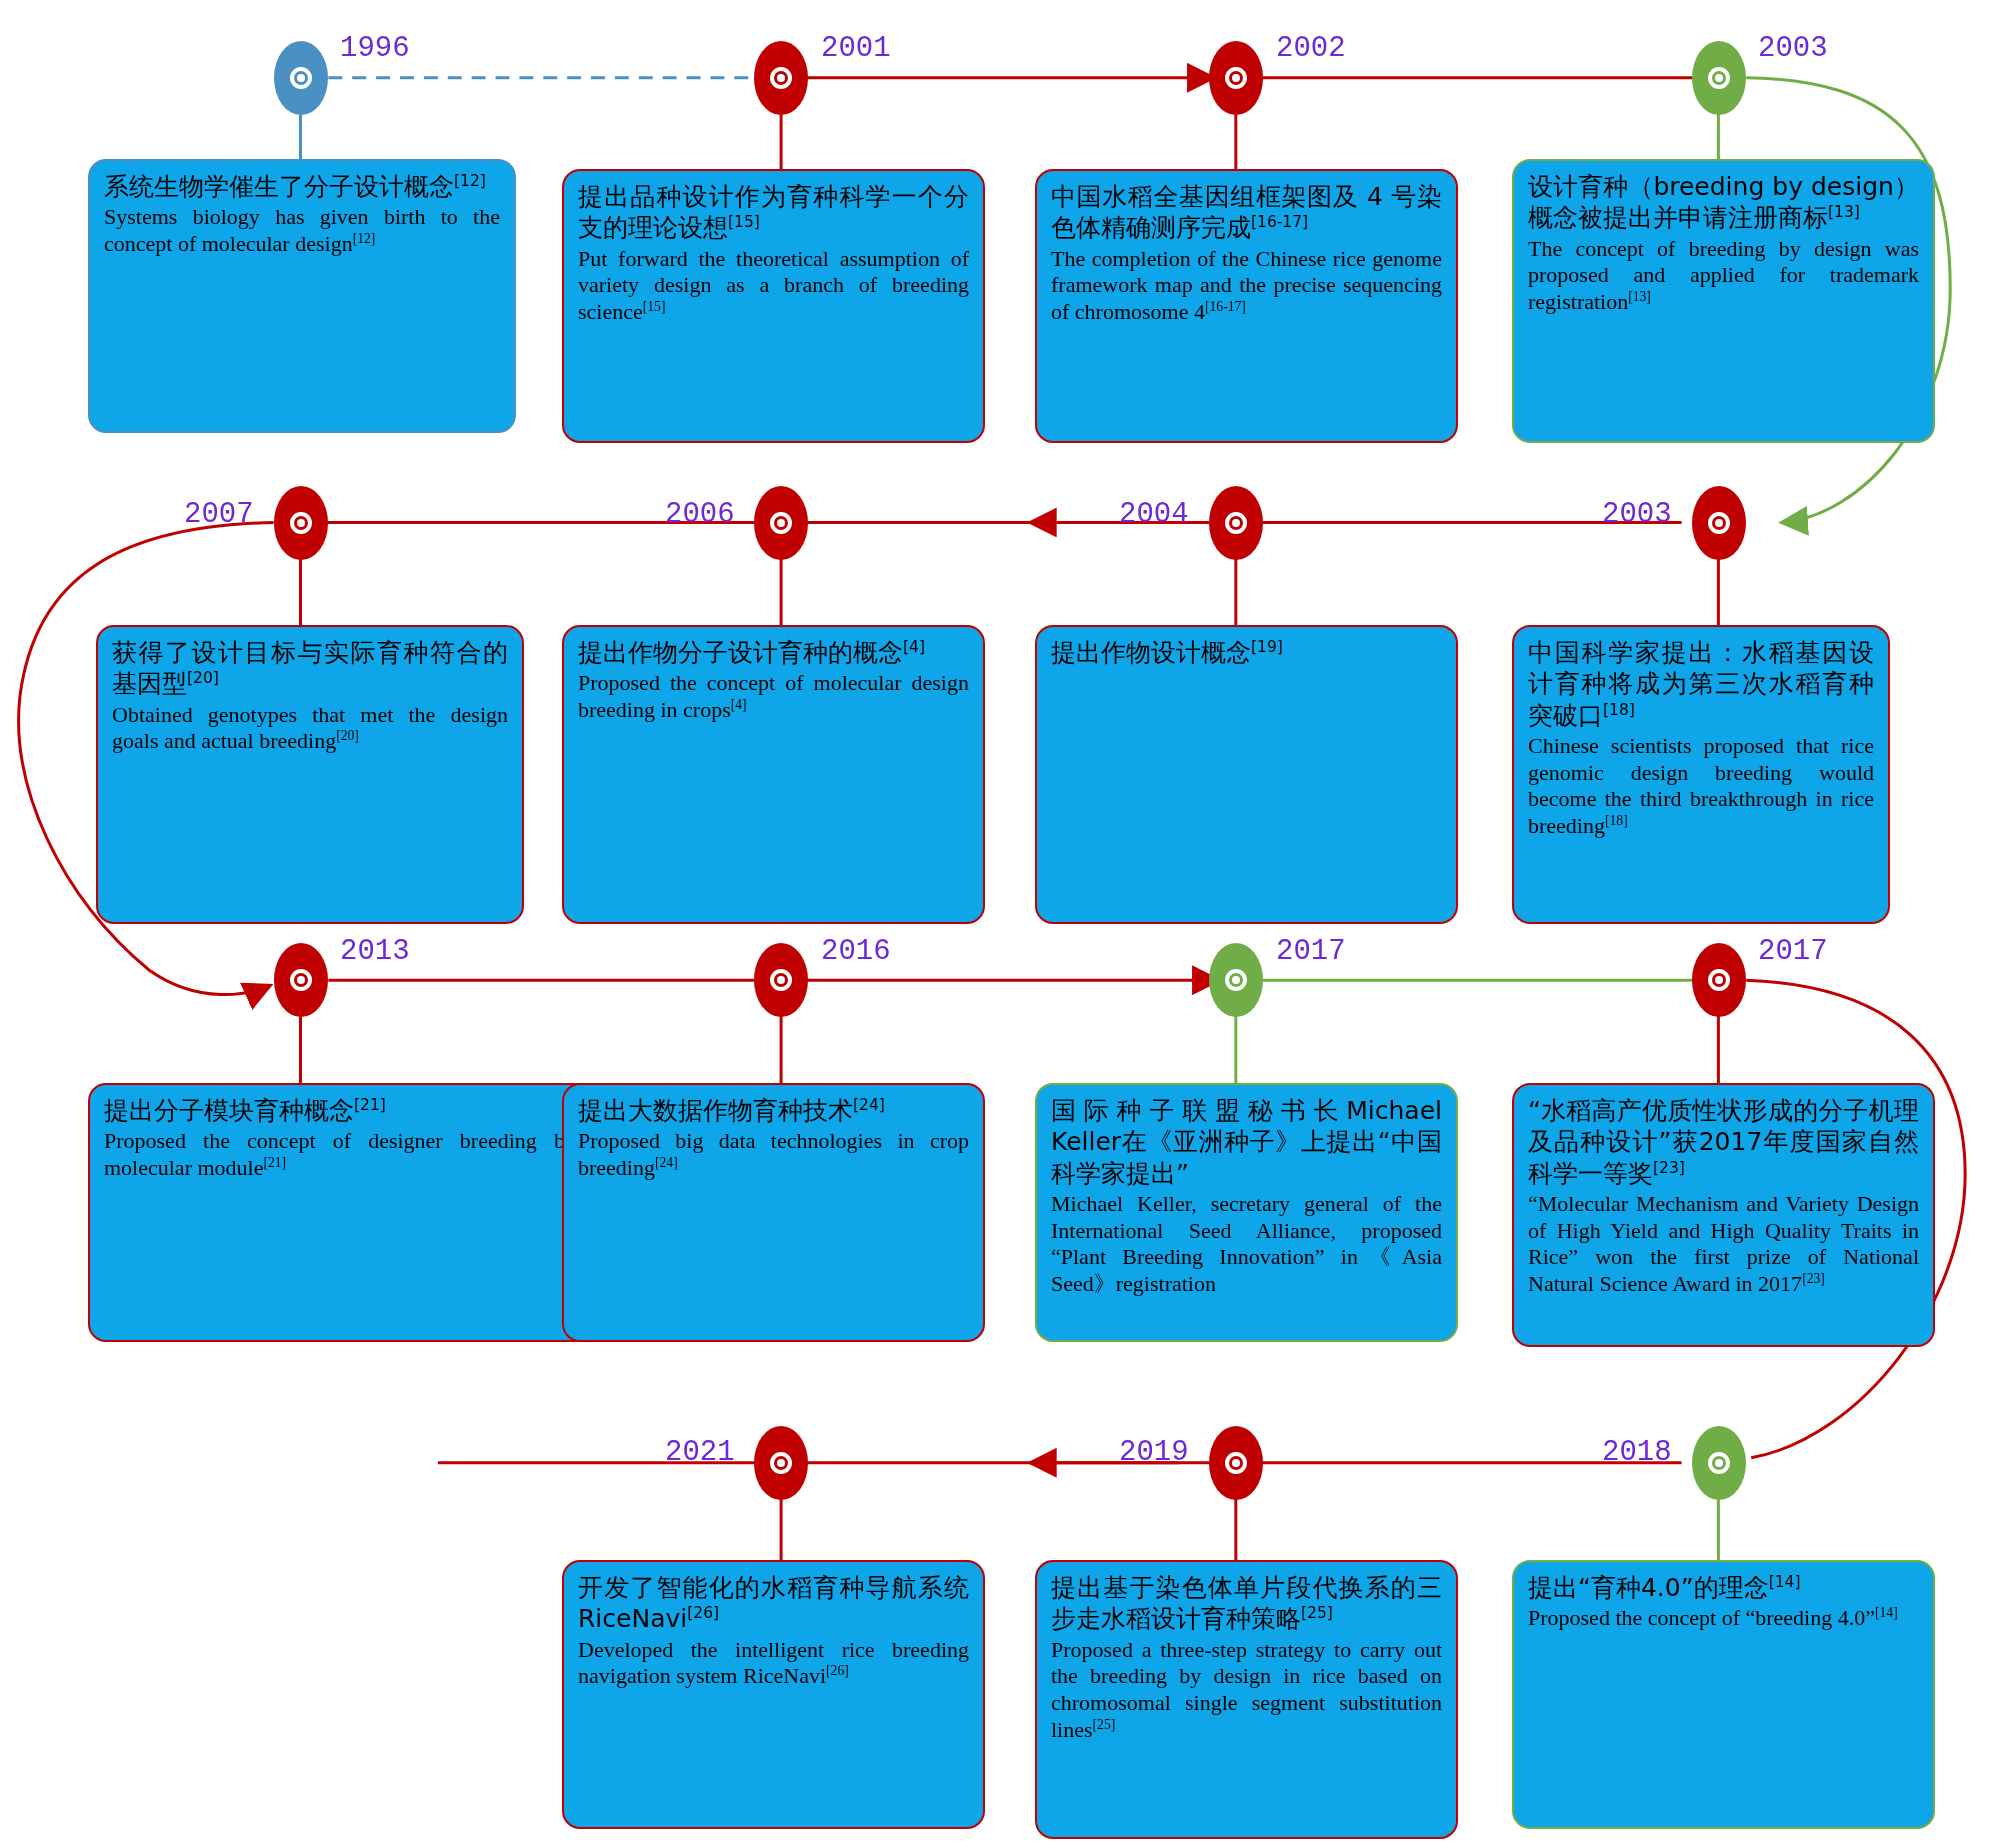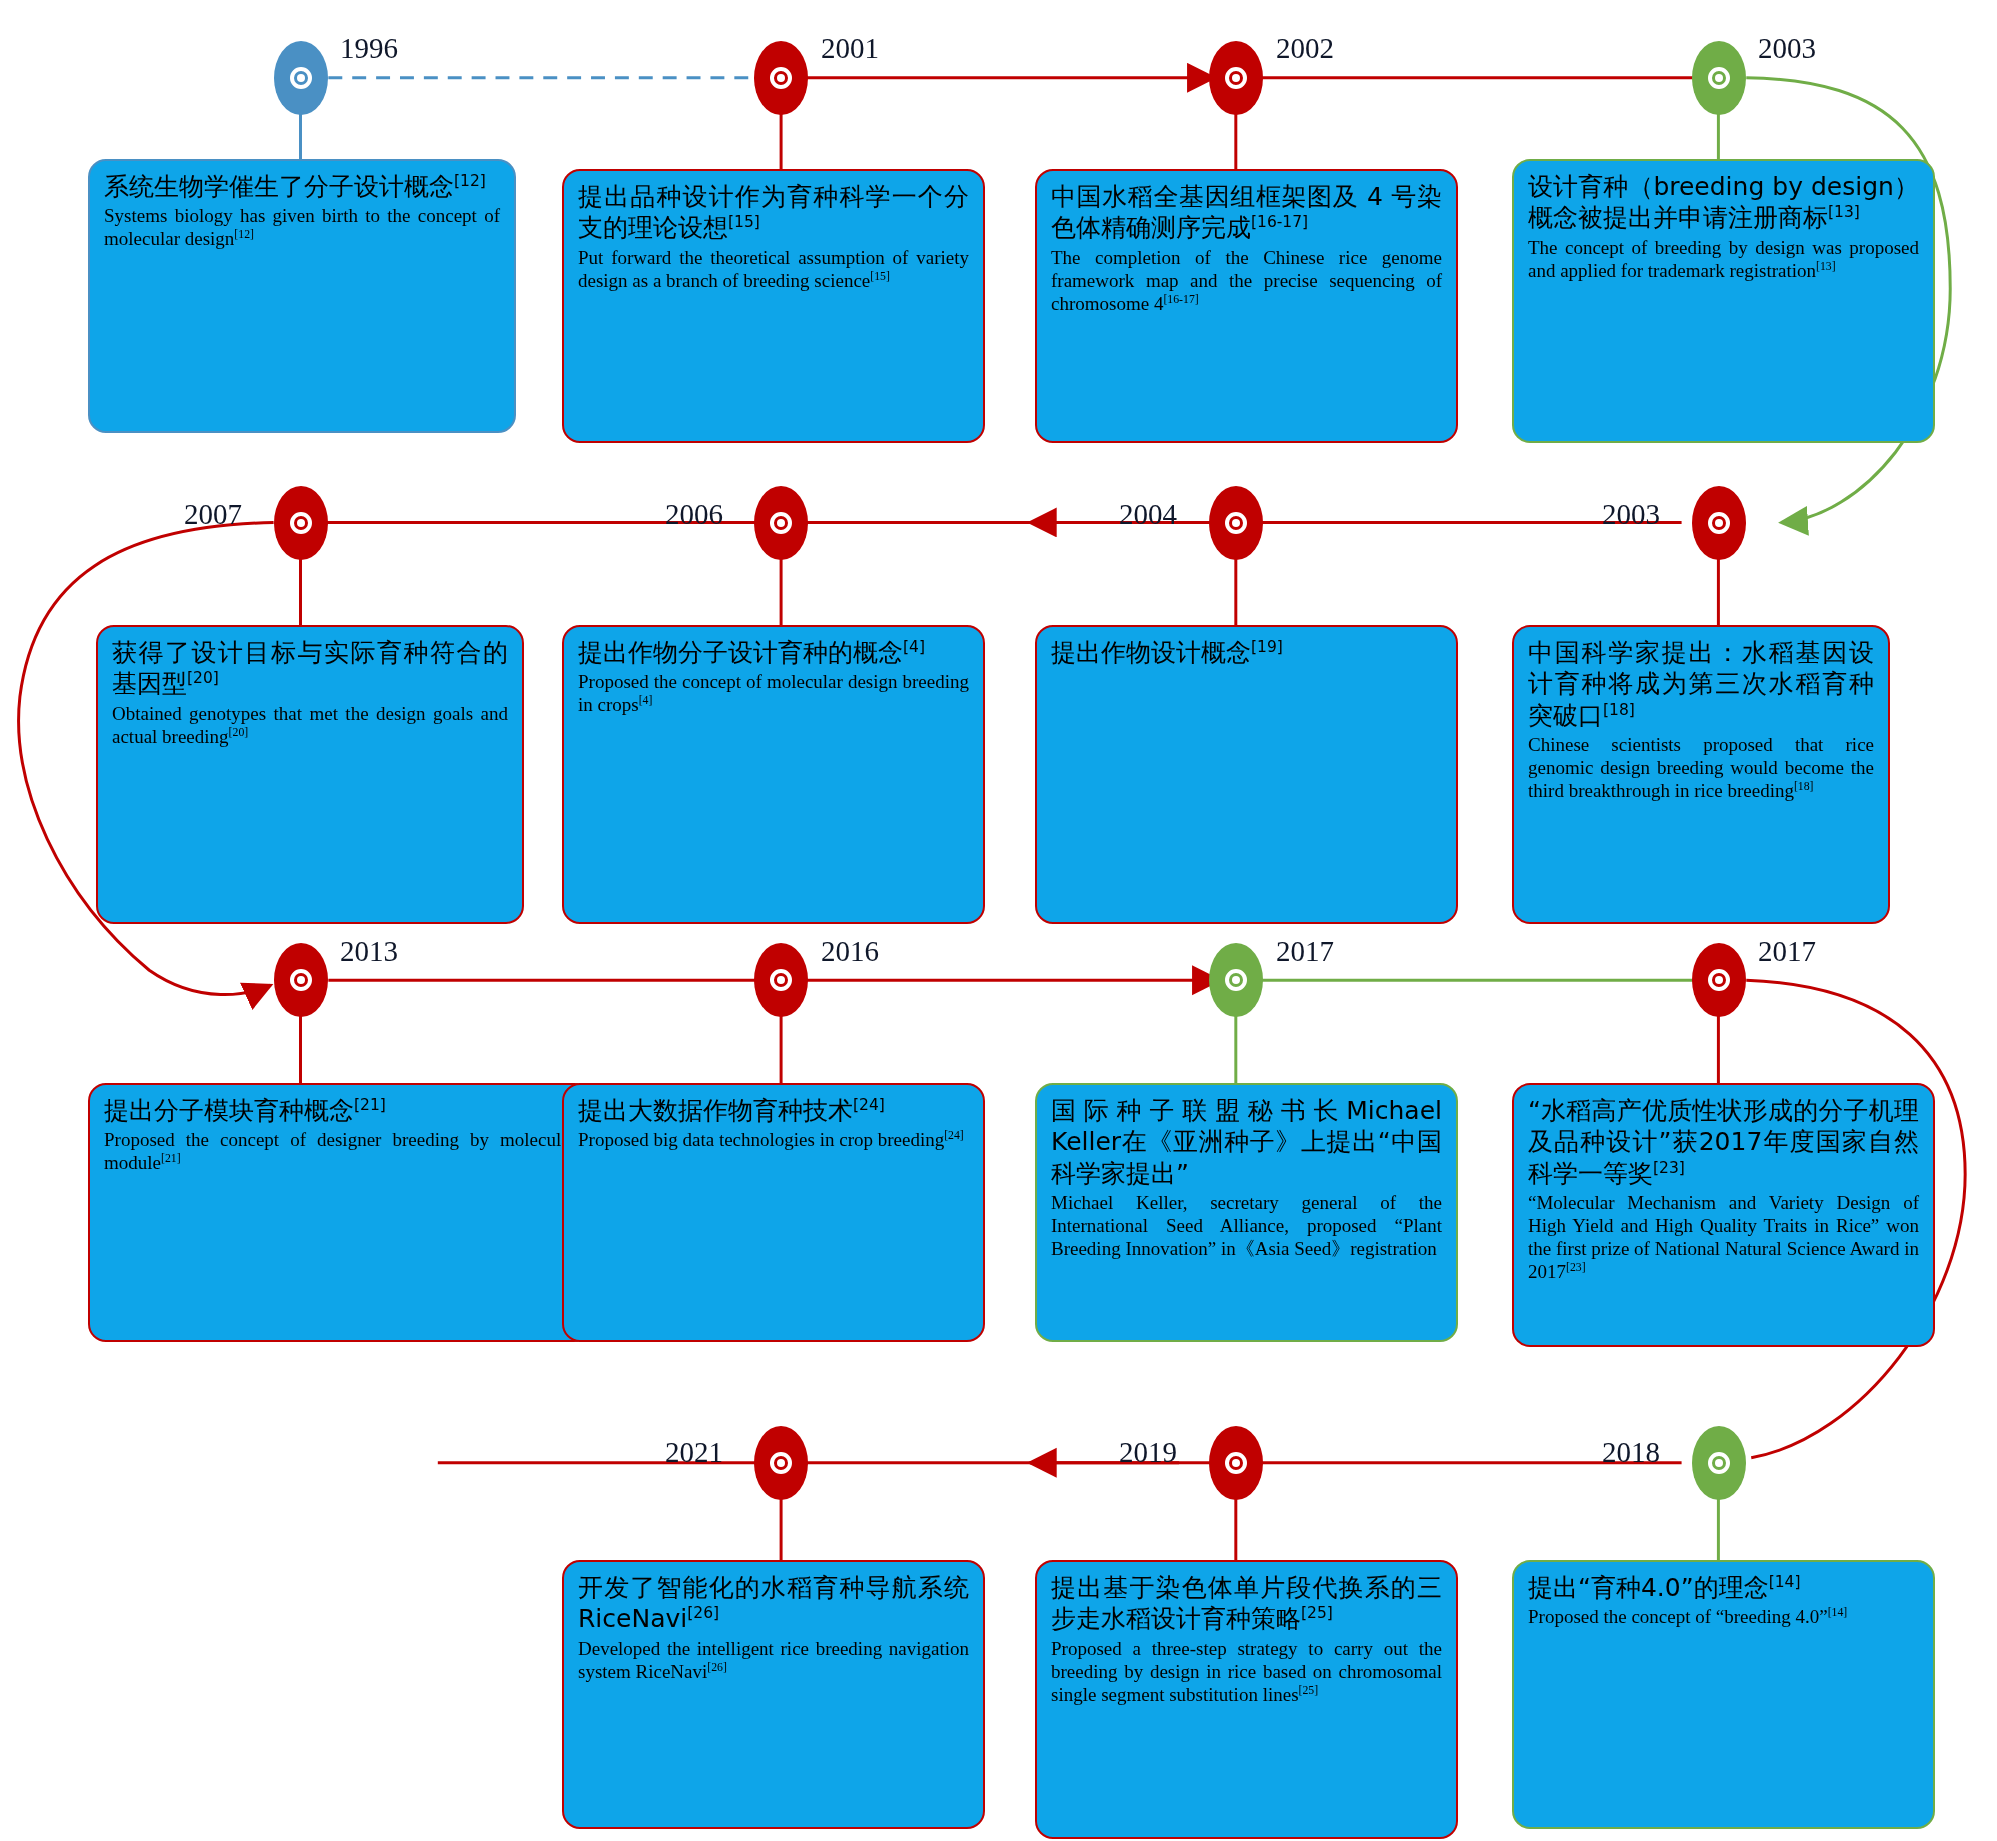--- a/index.html
+++ b/index.html
@@ -40,23 +40,23 @@
     transform: translate(-50%, -50%);
     width: 8px; height: 8px;
     border-radius: 50%;
     background: #ffffff;
   }
   .node.red { background: #c00000; }
   .node.green { background: #70ad47; }
   .node.blue { background: #4a90c4; }
   .year {
     position: absolute;
-    font-family: Liberation Serif, serif;
+    font-family: Liberation Mono, monospace;
     font-size: 29px;
-    color: #0f172a;
+    color: #6d28d9;
     white-space: nowrap;
   }
   .card {
     position: absolute;
     border: 2px solid #c00000;
     border-radius: 18px;
     background: #0ea5e9;
     padding: 10px 14px 12px 14px;
     overflow: hidden;
   }
@@ -66,21 +66,21 @@
     font-family: "DejaVu Sans", sans-serif;
     font-size: 25px;
     line-height: 1.25;
     color: #000;
     text-align: justify;
     text-justify: inter-ideograph;
     margin: 0 0 2px 0;
   }
   .card .en {
     font-family: "Liberation Serif", serif;
-    font-size: 19px;
+    font-size: 22px;
     line-height: 1.22;
     color: #000;
     text-align: justify;
     margin: 0;
     hyphens: none;
   }
   sup { font-size: 0.62em; vertical-align: super; line-height: 0; }
 </style>
 </head>
 <body>

